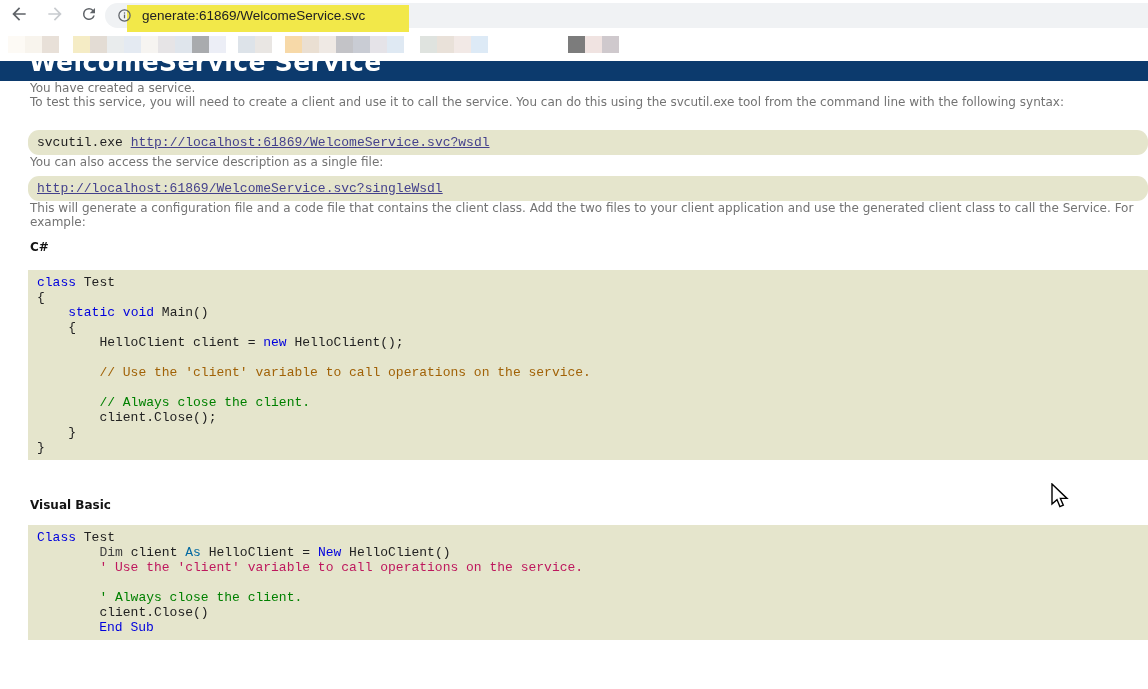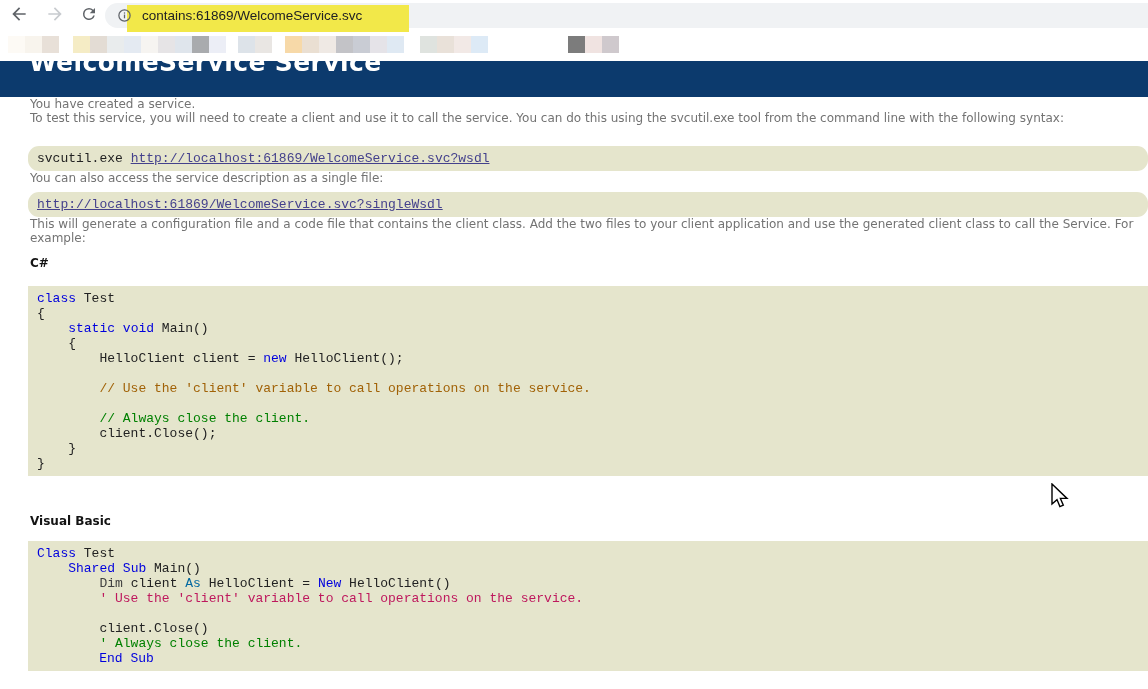--- a/index.html
+++ b/index.html
@@ -21,21 +21,21 @@
   .addr .info { margin-left:12px; z-index:2; display:flex; }
   .url {
     position:relative; z-index:2; margin-left:10px;
     font-family:"Liberation Sans",sans-serif; font-size:13.5px; color:#202124;
   }
   .hl-mark { position:absolute; left:127px; top:5px; width:282px; height:27px; z-index:1; }
   
   .bookmarks { height:23px; background:#fff; display:flex; align-items:flex-start; padding-top:3px; }
   .bm { width:17px; height:17px; flex:none; cursor:pointer; }
   
-  .banner { margin-top:2px; height:36px; overflow:hidden; }
+  .banner { margin-top:2px; height:20px; overflow:hidden; }
   .banner h1 {
     margin:-13px 0 0 29px; font-size:25px; line-height:30px;
     font-weight:bold; color:#fff; letter-spacing:.4px; white-space:nowrap;
   }
   p.txt { margin:0 0 0 30px; font-size:12px; line-height:14px; color:#737373; }
   .m-p1 { margin-top:17px; }
   .m-p2 { margin-top:12px; }
   .m-p3 { margin-top:14px; }
   .m-p4 { margin-top:15px; }
   .codebox {
@@ -81,21 +81,21 @@
     </span>
   </div>
   <div class="addr">
     <span class="info">
       <svg width="15" height="15" viewBox="0 0 24 24">
           <circle cx="12" cy="12" r="9" fill="none" stroke="#5f6368" stroke-width="2"></circle>
           <rect x="11" y="10.5" width="2" height="6" fill="#5f6368"></rect>
           <rect x="11" y="7" width="2" height="2" fill="#5f6368"></rect>
         </svg>
     </span>
-    <span class="url">contains:61869/WelcomeService.svc</span>
+    <span class="url">generate:61869/WelcomeService.svc</span>
   </div>
   <div class="hl-mark" style="background: rgb(242, 232, 73);"></div>
 </div>
 
 <div class="bookmarks">
     <div class="bm" style="background: rgb(253, 250, 245); margin-left: 8px;"></div>
     <div class="bm" style="background: rgb(248, 244, 237); margin-left: 0px;"></div>
     <div class="bm" style="background: rgb(232, 224, 216); margin-left: 0px;"></div>
     <div class="bm" style="background: rgb(245, 236, 197); margin-left: 14px;"></div>
     <div class="bm" style="background: rgb(227, 220, 212); margin-left: 0px;"></div>
@@ -159,26 +159,25 @@
     <div class="ln"><span style="color: rgb(0, 128, 0);">        // Always close the client.</span></div>
     <div class="ln"><span style="color: rgb(34, 34, 34);">        client.Close();</span></div>
     <div class="ln"><span style="color: rgb(34, 34, 34);">    }</span></div>
     <div class="ln"><span style="color: rgb(34, 34, 34);">}</span></div>
   </div>
 
 <div class="code-h m-h-vb">Visual Basic</div>
 
 <div class="codebox codeblock m-vb" style="background: rgb(229, 229, 204);">
     <div class="ln"><span style="color: rgb(0, 0, 221);">Class</span><span style="color: rgb(34, 34, 34);"> Test</span></div>
-    <div class="ln"><span style="color: rgb(34, 34, 34);">    </span><span style="color: rgb(0, 0, 221);">Shared</span><span style="color: rgb(34, 34, 34);"> </span><span style="color: rgb(0, 0, 221);">Sub</span><span style="color: rgb(34, 34, 34);"> Main()</span></div>
     <div class="ln"><span style="color: rgb(34, 34, 34);">        </span><span style="color: #404040;">Dim</span><span style="color: rgb(34, 34, 34);"> client </span><span style="color: #0369a1;">As</span><span style="color: rgb(34, 34, 34);"> HelloClient = </span><span style="color: rgb(0, 0, 221);">New</span><span style="color: rgb(34, 34, 34);"> HelloClient()</span></div>
     <div class="ln"><span style="color: #be185d;">        ' Use the 'client' variable to call operations on the service.</span></div>
     <div class="ln">&nbsp;</div>
+    <div class="ln"><span style="color: rgb(0, 128, 0);">        ' Always close the client.</span></div>
     <div class="ln"><span style="color: rgb(34, 34, 34);">        client.Close()</span></div>
-    <div class="ln"><span style="color: rgb(0, 128, 0);">        ' Always close the client.</span></div>
     <div class="ln"><span style="color: rgb(34, 34, 34);">    </span><span style="color: rgb(0, 0, 221); margin-left: 31px;">End Sub</span></div>
   </div>
 
 <div class="cursor">
   <svg width="19" height="28" viewBox="0 0 19 28">
     <path d="M2 1 L2 21 L7 16.6 L9.9 23.6 L13.3 22.2 L10.4 15.4 L17 15.4 Z" fill="#fff" stroke="#000" stroke-width="1.4" stroke-linejoin="miter"></path>
   </svg>
 </div>
 
 </body></html>

